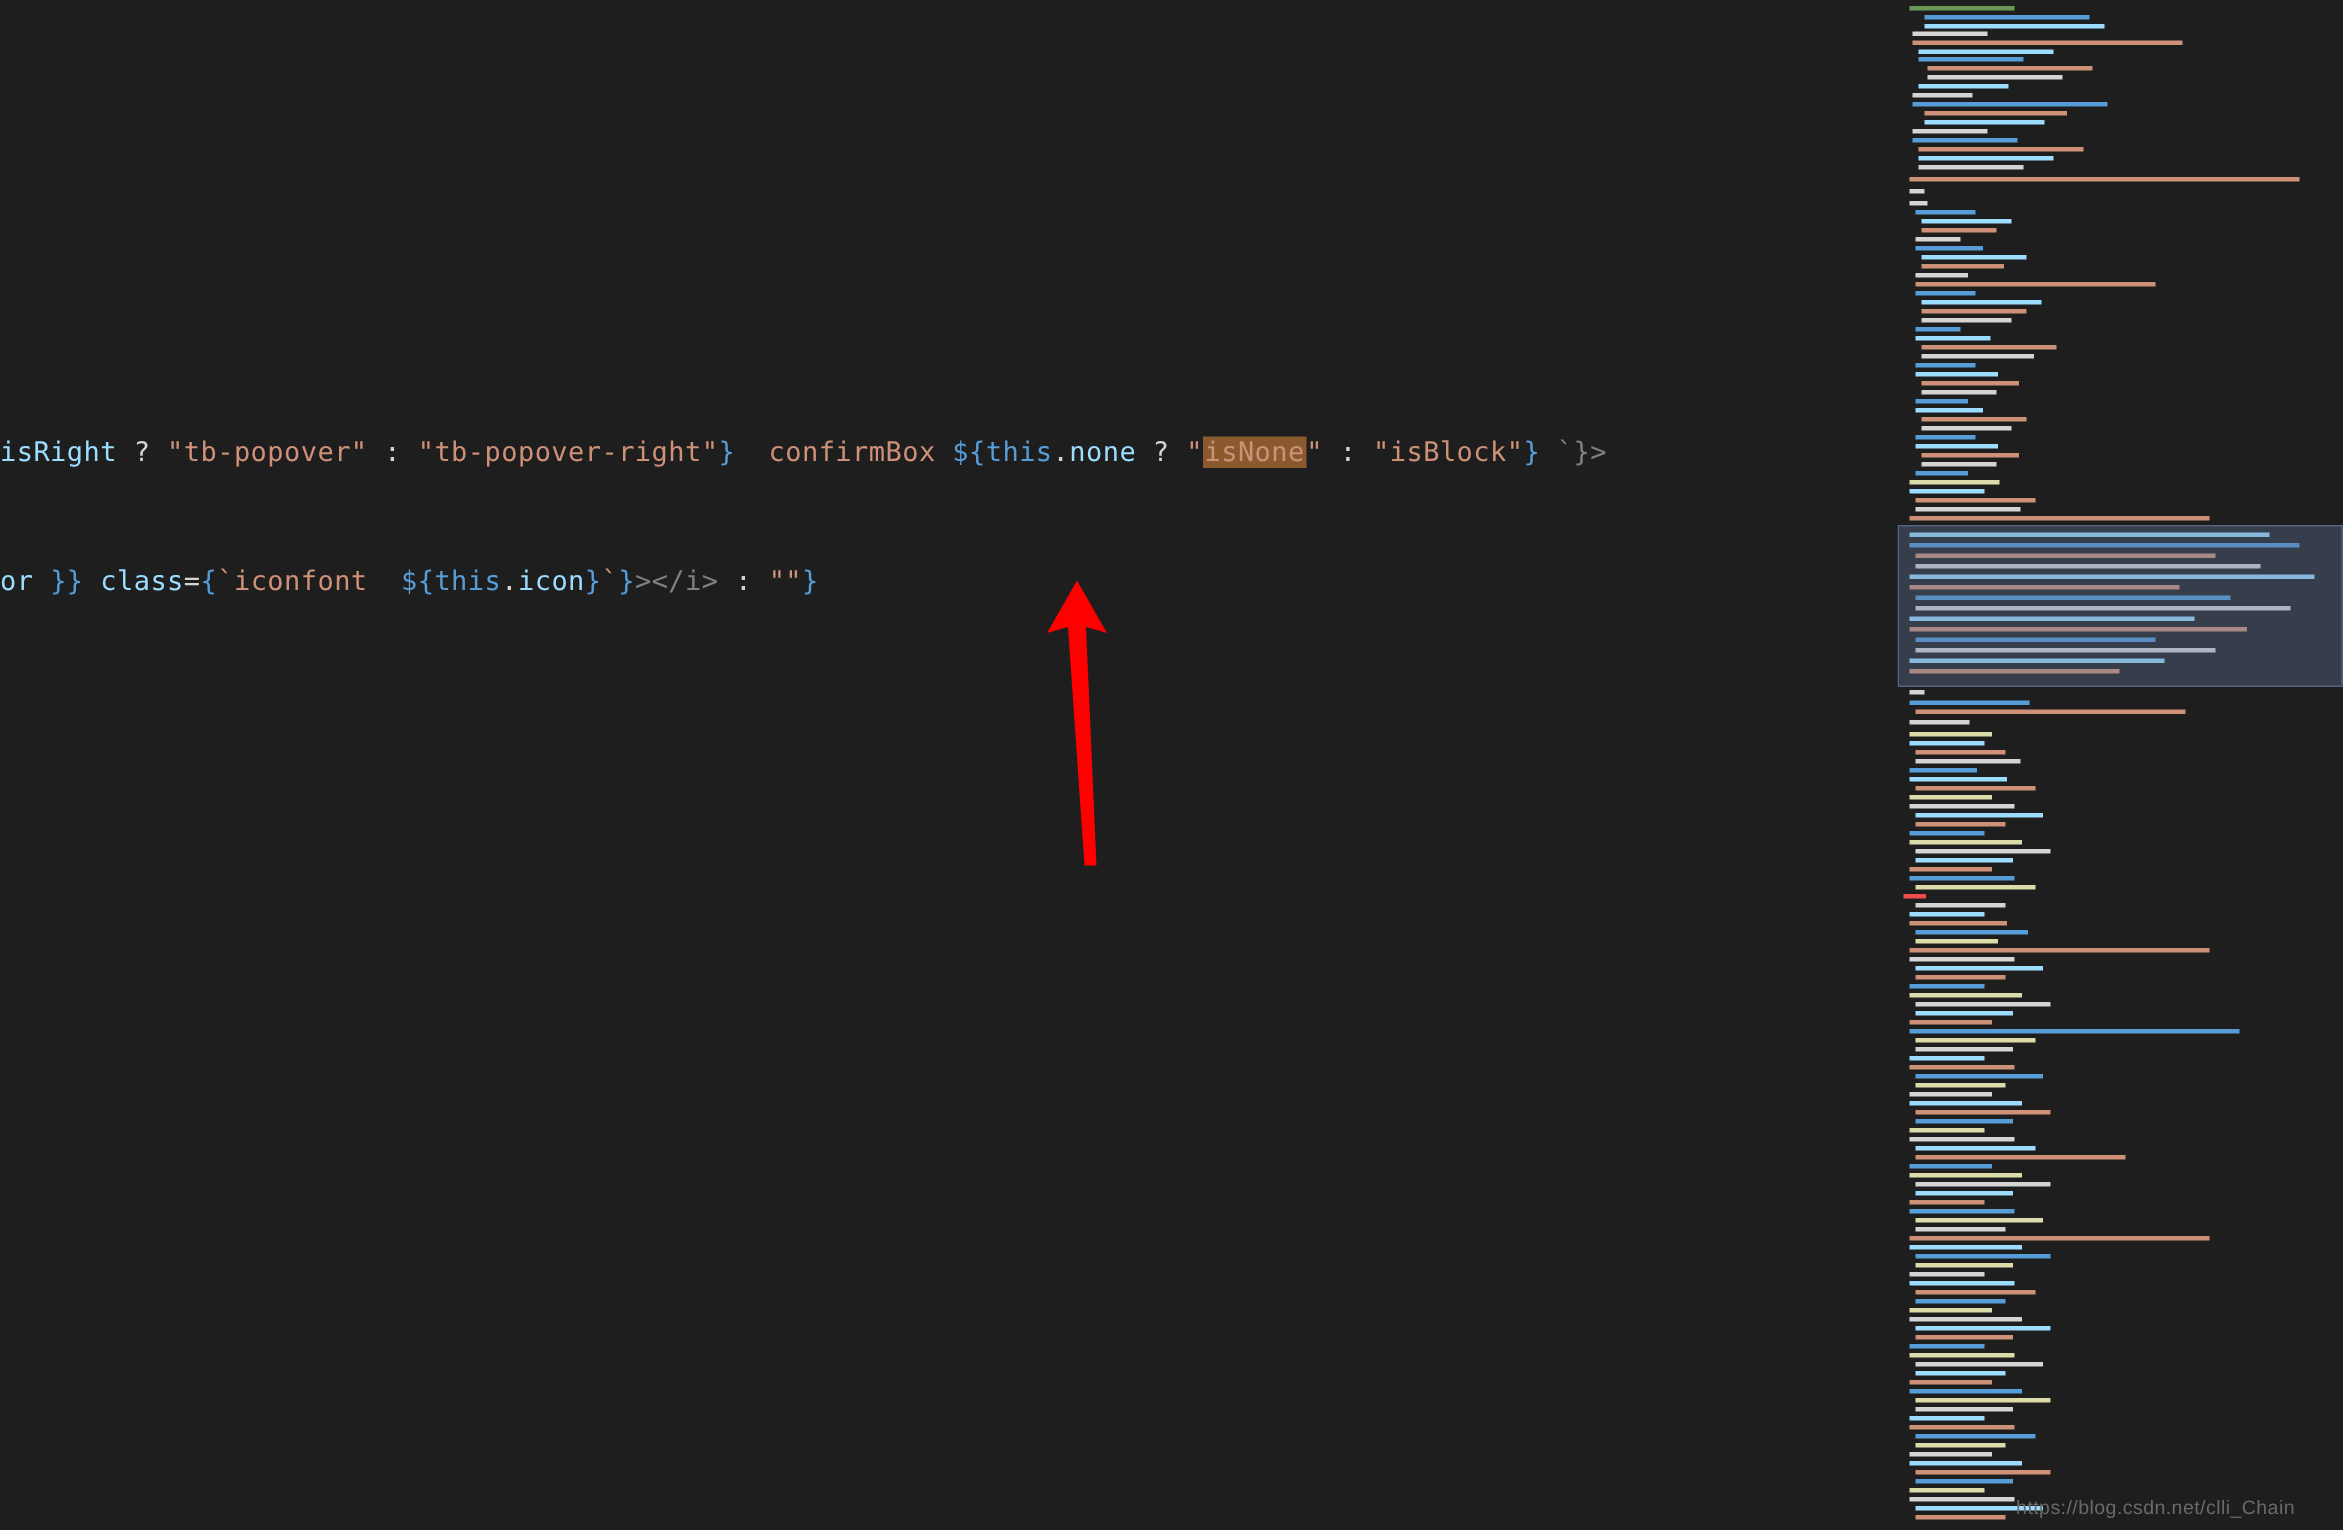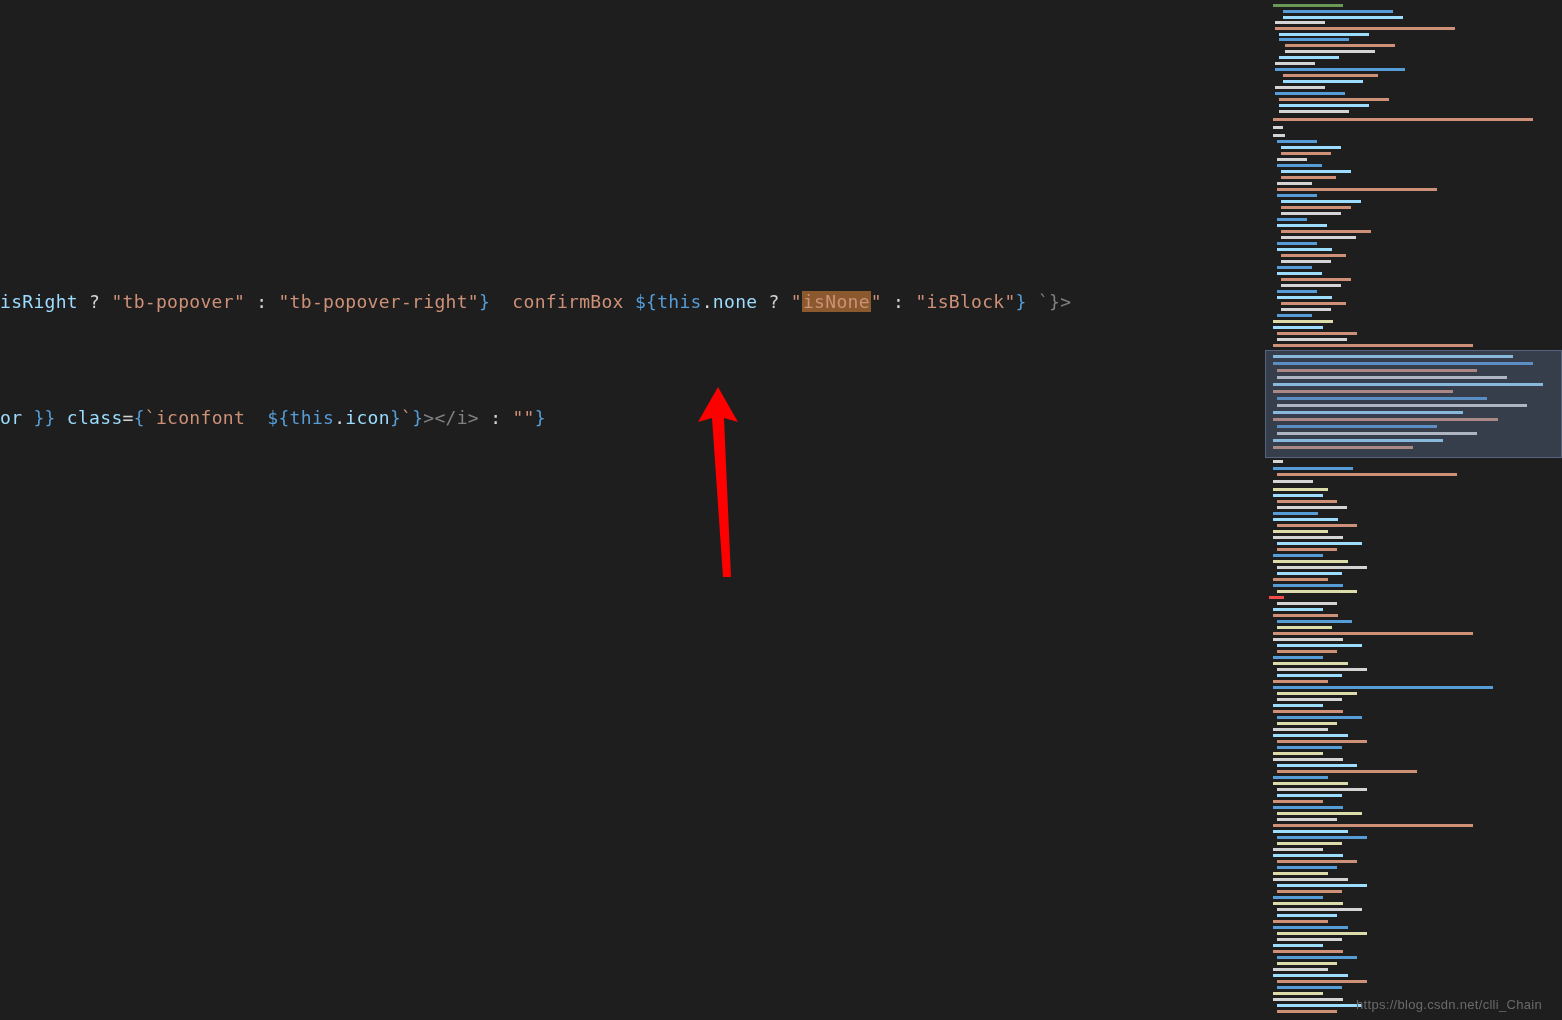--- a/index.html
+++ b/index.html
@@ -21,21 +21,21 @@
       overflow: hidden;
     }
     .code-line {
       position: absolute;
       white-space: pre;
       font-size: 18px;
       line-height: 28px;
       letter-spacing: 0.3px;
     }
     .line1 { top: 288px; left: 0; }
-    .line2 { top: 404px; left: 0; }
+    .line2 { top: 374px; left: 0; }
     
     
     .c-var { color: #9cdcfe; }
     .c-str { color: #ce9178; }
     .c-key { color: #569cd6; }
     .c-punc { color: #808080; }
     .c-white { color: #d4d4d4; }
     .c-tmpl { color: #569cd6; }
     .highlight-isnone {
       background: #8a5a2e;
@@ -66,21 +66,21 @@
     }
     .mm-viewport {
       position: absolute;
       left: 0;
       width: 297px;
       background: rgba(100,120,160,0.35);
       border: 1px solid rgba(120,140,180,0.5);
     }
     .watermark {
       position: absolute;
-      right: 20px;
+      right: 32px;
       bottom: 8px;
       color: #6a6a6a;
       font-size: 13px;
       font-family: sans-serif;
       letter-spacing: 0.3px;
     }
   </style>
 </head>
 <body>
 

